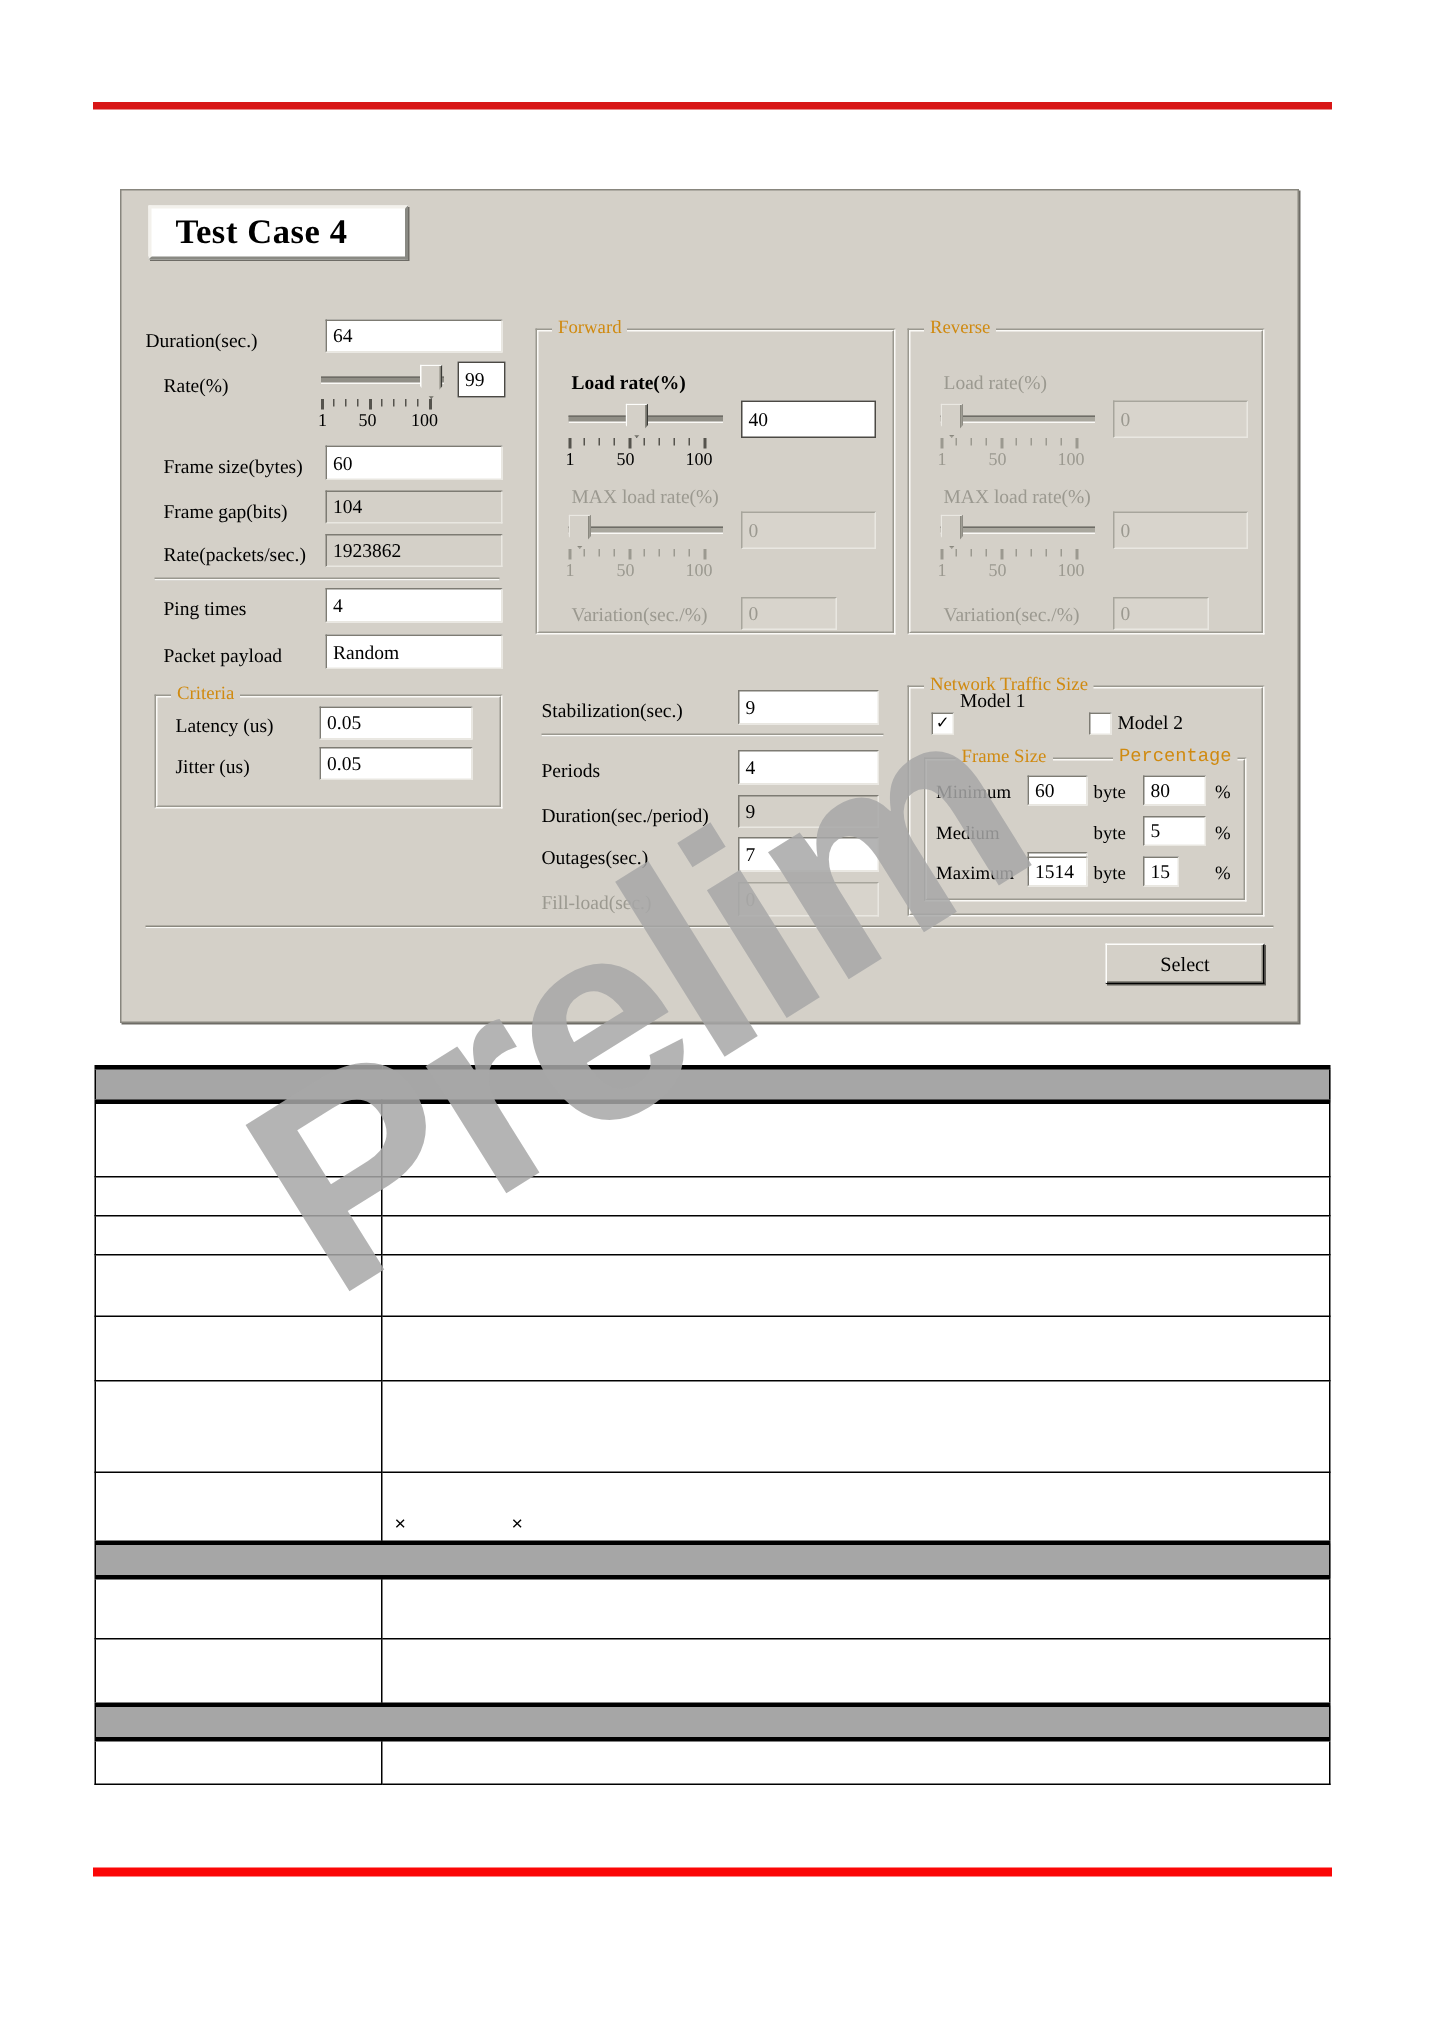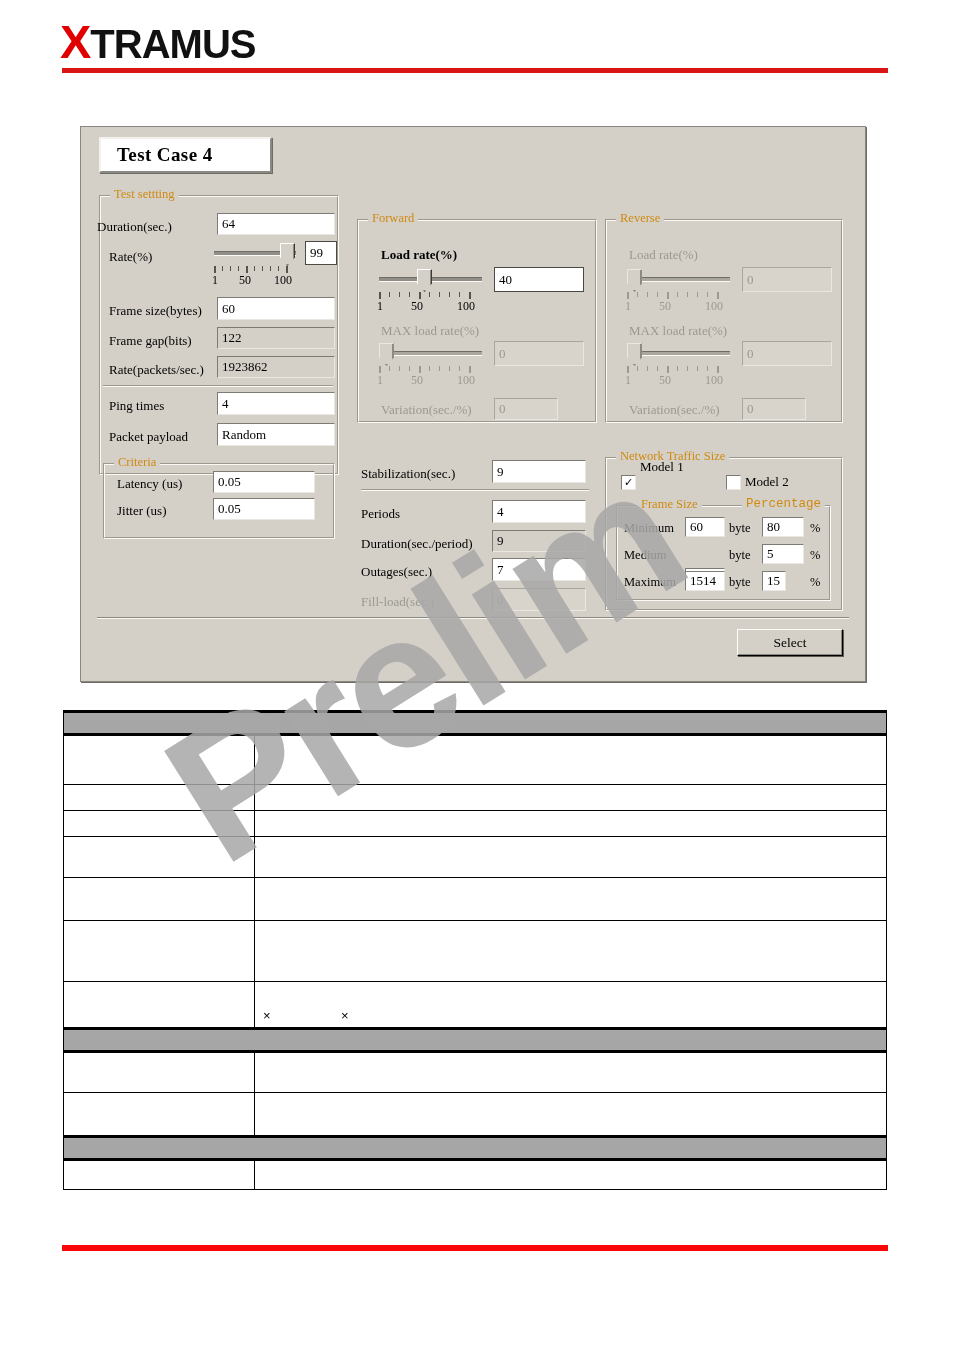--- a/index.html
+++ b/index.html
@@ -30,21 +30,21 @@
     position:absolute;left:80px;top:126px;width:786px;height:556px;
     background:#d4d0c8;border:1px solid #88867e;box-sizing:border-box;
     box-shadow:1px 1px 0 #6e6c66;
     font-size:12.5px;color:#000;z-index:2;
   }
   .tc-title{
     position:absolute;left:18px;top:10px;width:173px;height:36px;
     background:#fff;border:2px solid #8a8a84;border-top-color:#f3f1ec;border-left-color:#f3f1ec;
     box-shadow:1px 1px 0 #6e6c66;
     display:flex;align-items:center;padding-left:16px;box-sizing:border-box;
-    font-size:19px;font-weight:bold;font-family:"Liberation Serif",serif;letter-spacing:.4px;
+    font-size:23px;font-weight:bold;font-family:"Liberation Serif",serif;letter-spacing:.4px;
   }
   .btn{
     background:#d4d0c8;border:1px solid #000;
     border-top-color:#fdfdfb;border-left-color:#fdfdfb;
     box-shadow:inset -1px -1px 0 #8a887f, 1px 1px 0 #5c5a54;
     font-family:"Liberation Serif",serif;font-size:12.5px;color:#000;
     display:flex;align-items:center;justify-content:center;cursor:pointer;
   }
   #reset-btn{position:absolute;right:18px;top:12px;width:227px;height:25px;}
   #select-btn{position:absolute;right:22px;top:502px;width:104px;height:25px;font-size:13.5px;}
@@ -97,36 +97,29 @@
   #tbl td{border:1px solid #000;padding:0;}
   #tbl tr.band td{background:#a6a6a6;height:20px;border-top:3px solid #000;border-bottom:3px solid #000;}
   #tbl td.c1{width:190px;}
   #tbl td.c2{padding-left:8px;font-family:"Liberation Sans",sans-serif;font-size:13px;color:#000;vertical-align:bottom;}
   .xmark{display:inline-block;width:78px;}
 </style>
 </head>
 <body>
 
 <div id="page-header">
-  <div id="logo">
-    <span class="x">X</span><span>TRAMUS</span>
-  </div>
   <div id="header-rule"></div>
 </div>
 
 <div id="watermark">Prelim</div>
 
 <div id="dialog">
 
   <div class="tc-title">Test Case 4</div>
 
-  <div class="gb" style="left:18px;top:68px;width:238px;height:278px;">
-    <div class="gb-in"></div>
-    <div class="gb-lbl">Test settting</div>
-  </div>
 
   <div class="lbl" style="left:16px;top:92px;">Duration(sec.)</div>
   <div class="fld" style="left:136px;top:86px;width:118px;height:22px;">64</div>
 
   <div class="lbl" style="left:28px;top:122px;">Rate(%)</div>
   <div class="sl" style="left:133px;top:116px;width:82px;height:21px;">
     <div class="track"></div>
     <div class="thumb" style="left:66px;"></div>
     <div class="ticks">
       <i class="major" style="left:0;"></i>
@@ -145,21 +138,21 @@
       <span style="left:25px;">50</span>
       <span style="left:60px;">100</span>
     </div>
   </div>
   <div class="fld" style="left:224px;top:114px;width:32px;height:24px;border-color:#4b4944;border-right-color:#4b4944;border-bottom-color:#4b4944;">99</div>
 
   <div class="lbl" style="left:28px;top:176px;">Frame size(bytes)</div>
   <div class="fld" style="left:136px;top:170px;width:118px;height:23px;background:#fff;">60</div>
 
   <div class="lbl" style="left:28px;top:206px;">Frame gap(bits)</div>
-  <div class="fld ro" style="left:136px;top:200px;width:118px;height:22px;">122</div>
+  <div class="fld ro" style="left:136px;top:200px;width:118px;height:22px;">104</div>
 
   <div class="lbl" style="left:28px;top:235px;">Rate(packets/sec.)</div>
   <div class="fld ro" style="left:136px;top:229px;width:118px;height:22px;">1923862</div>
 
   <div style="position:absolute;left:22px;top:258px;width:230px;height:1px;background:#9a988f;border-bottom:1px solid #fbfaf7;"></div>
 
   <div class="lbl" style="left:28px;top:271px;">Ping times</div>
   <div class="fld" style="left:136px;top:265px;width:118px;height:23px;">4</div>
 
   <div class="lbl" style="left:28px;top:302px;">Packet payload</div>

